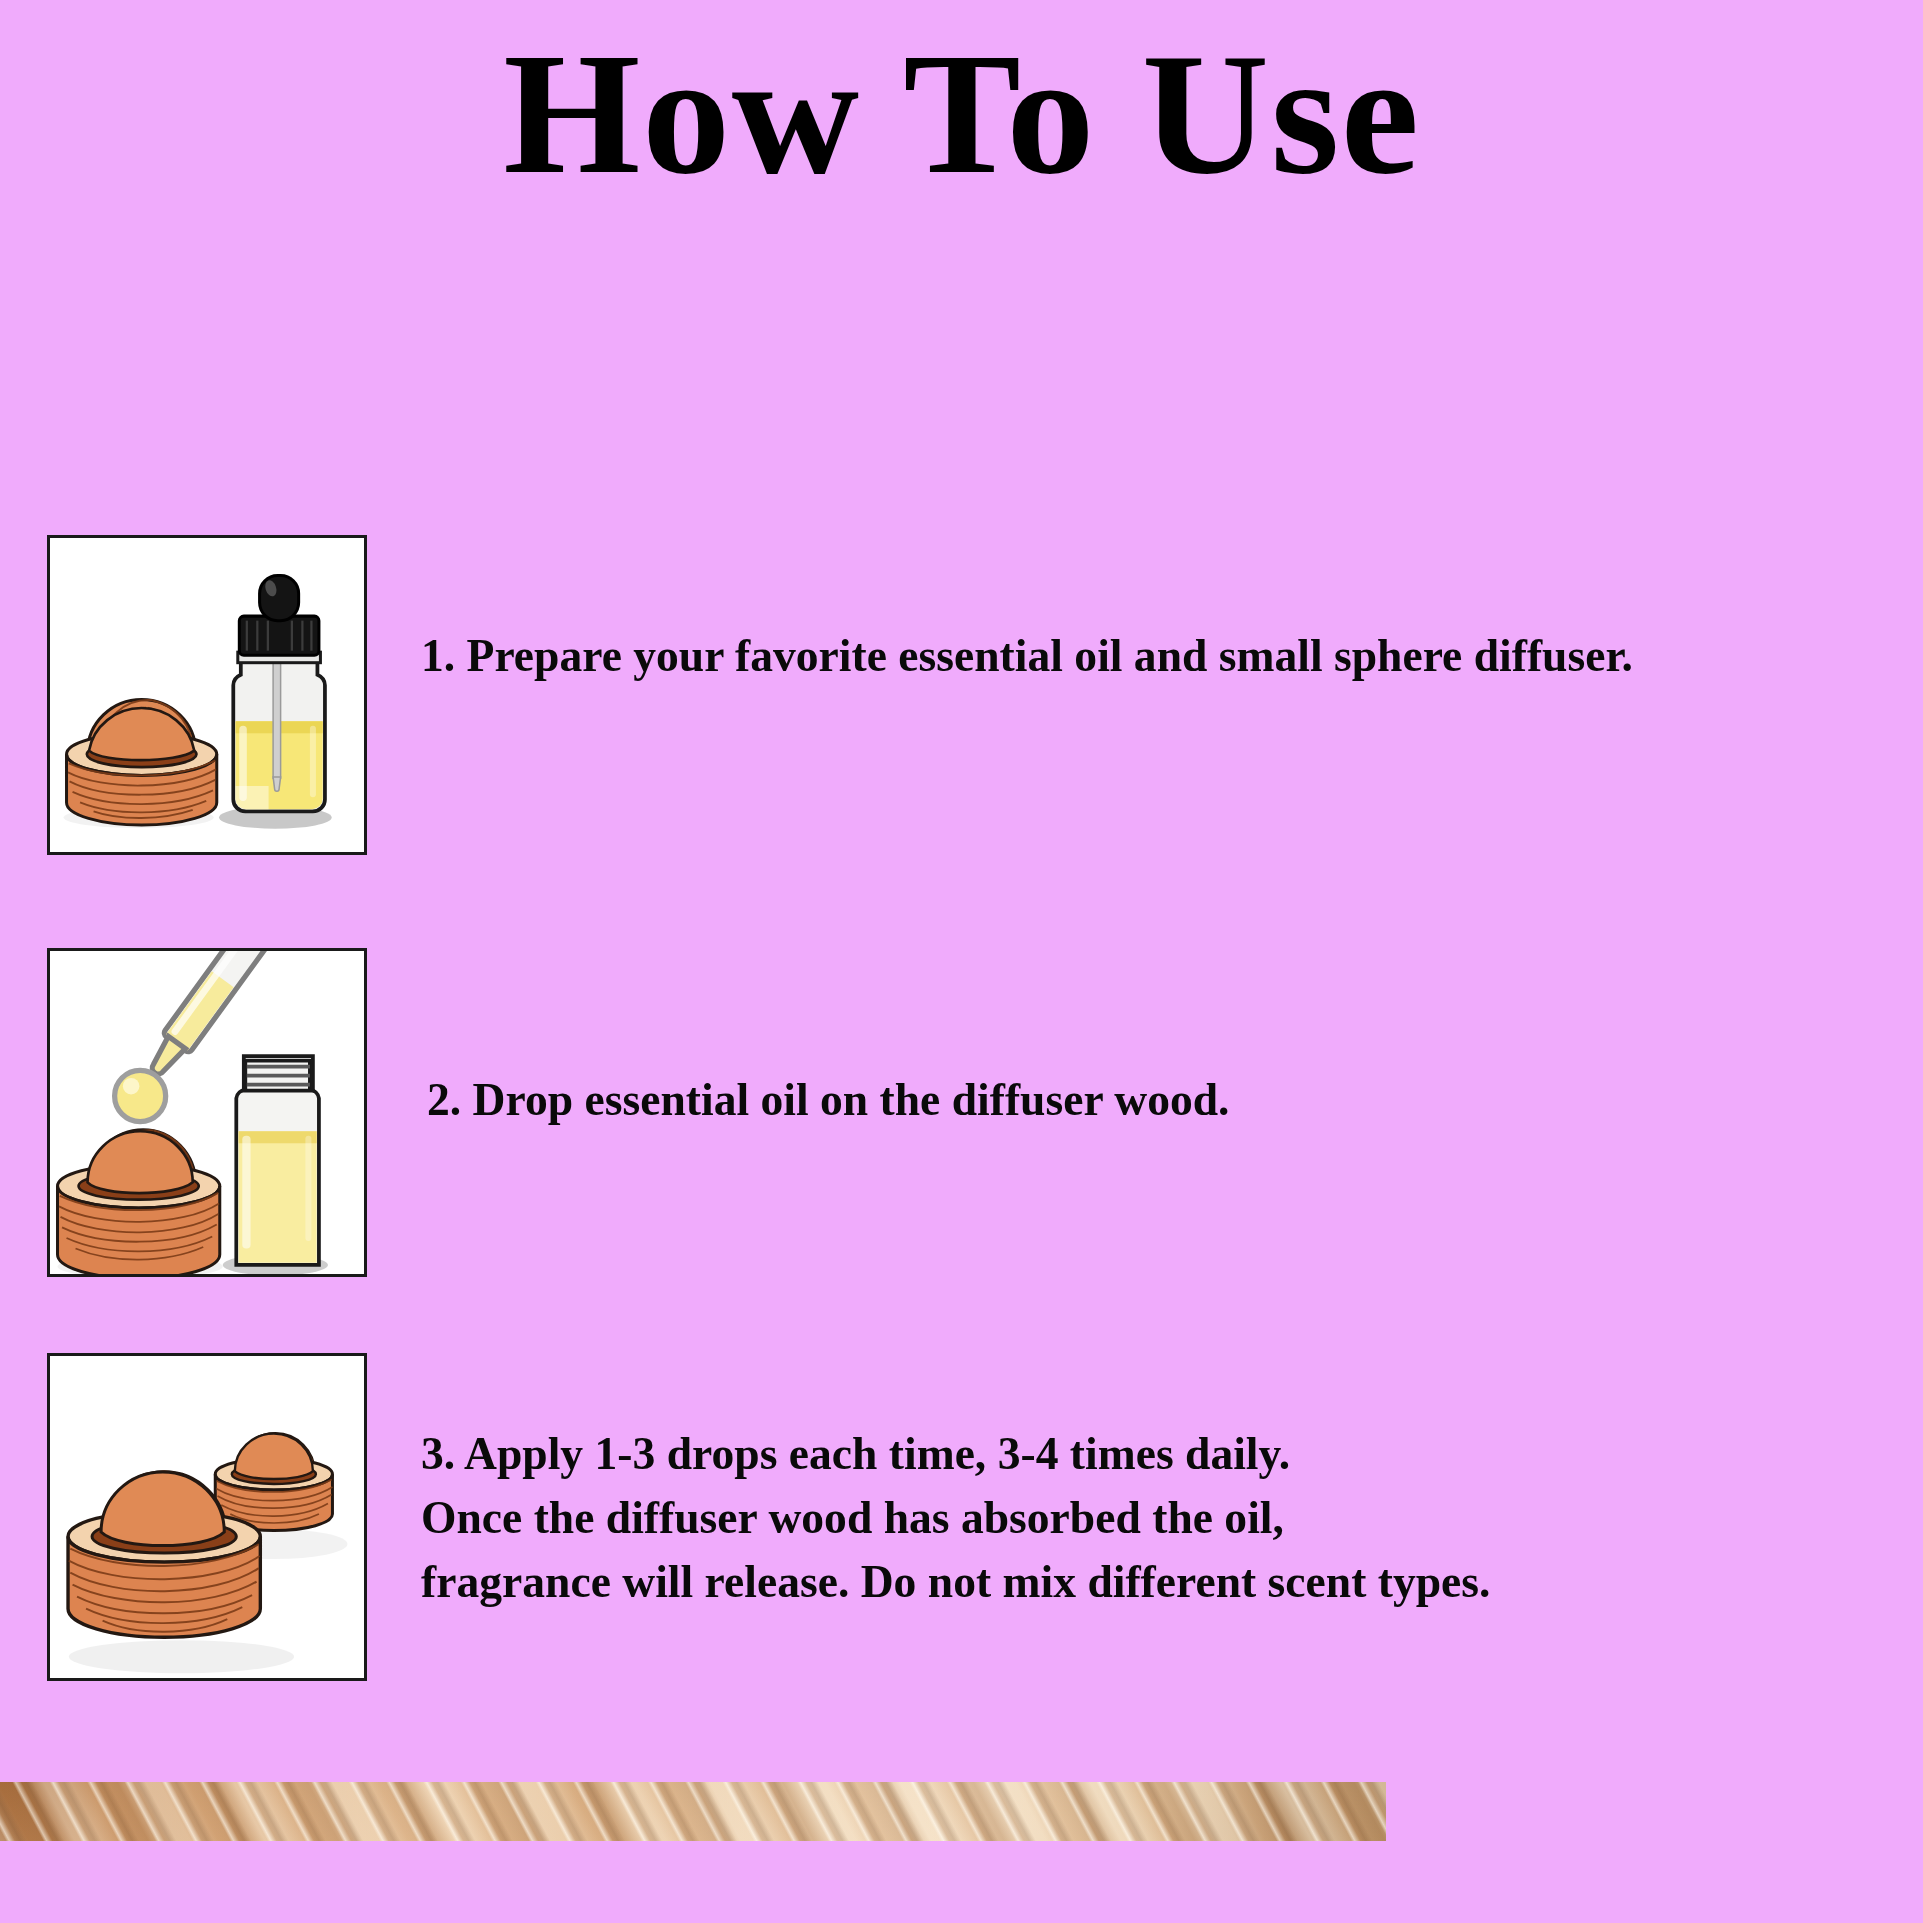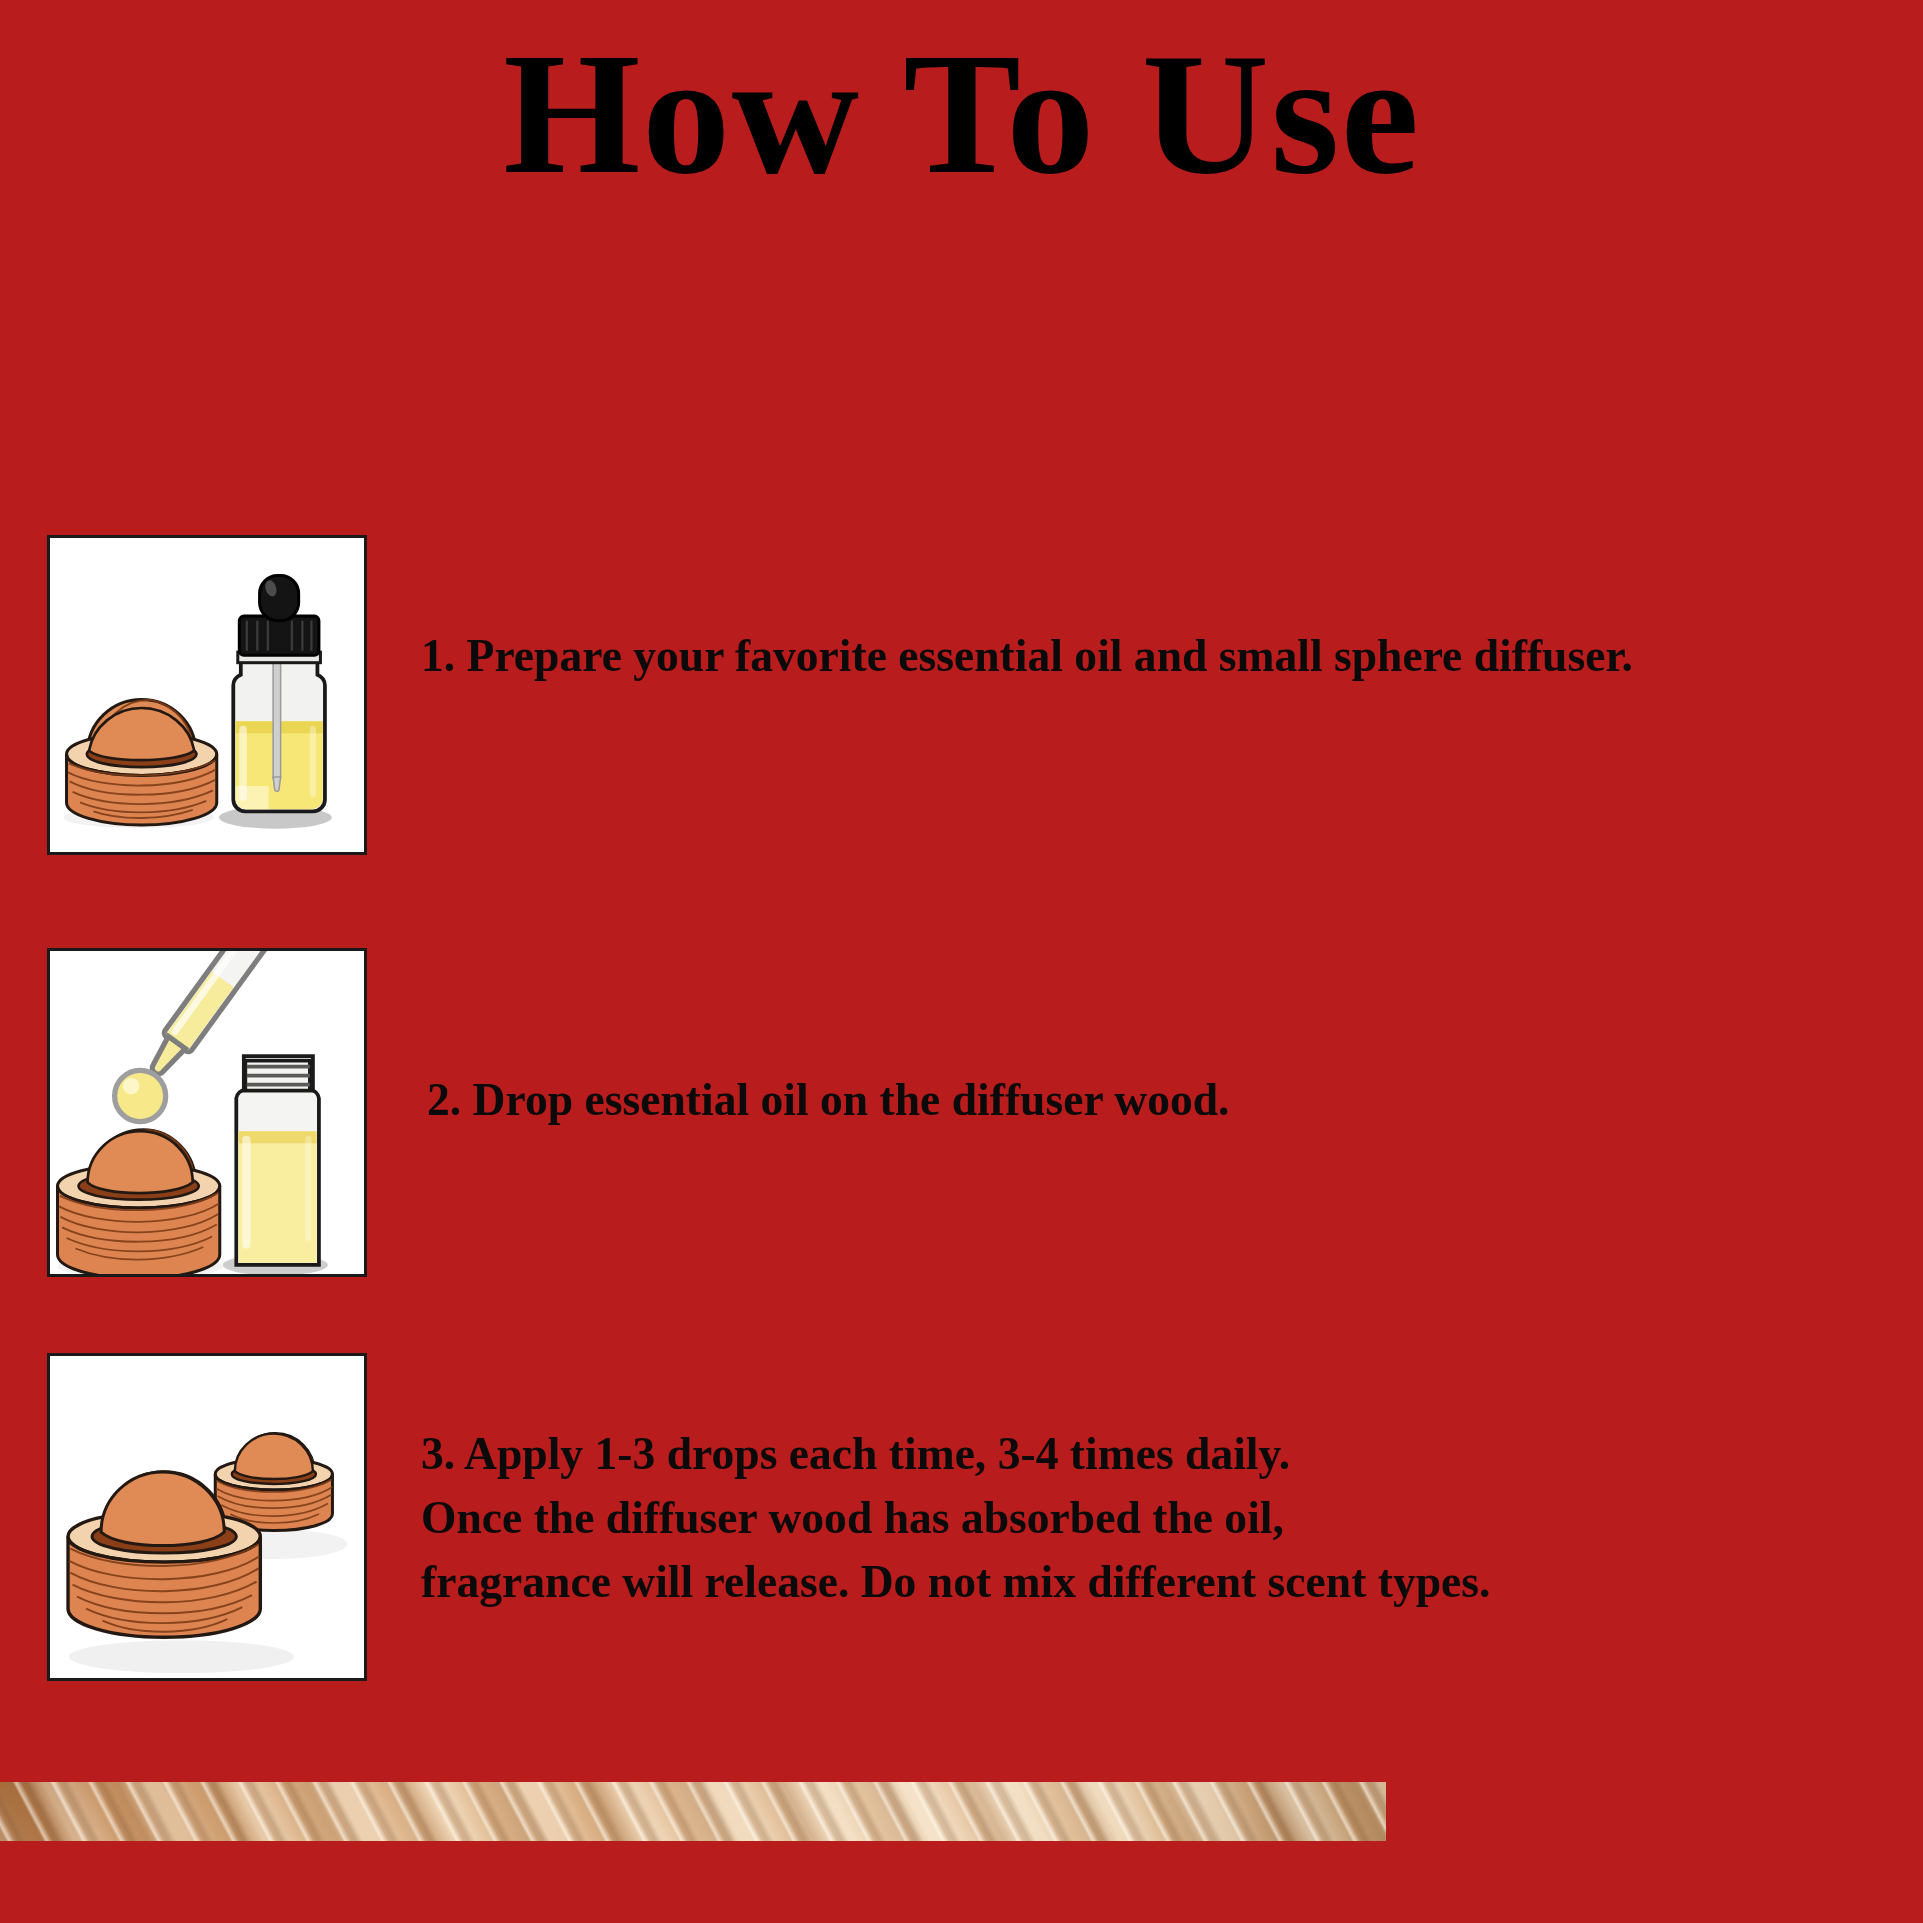--- a/index.html
+++ b/index.html
@@ -4,21 +4,21 @@
 <style>
   html, body {
     margin: 0;
     padding: 0;
     background: #ffffff;
   }
   #page {
     position: relative;
     width: 1924px;
     height: 1924px;
-    background: #b91c1c;
+    background: #f0abfc;
     overflow: hidden;
     font-family: "Liberation Serif", "DejaVu Serif", serif;
   }
 
   
   #page-title {
     position: absolute;
     left: 0;
     top: 22.5px;
     width: 1924px;

